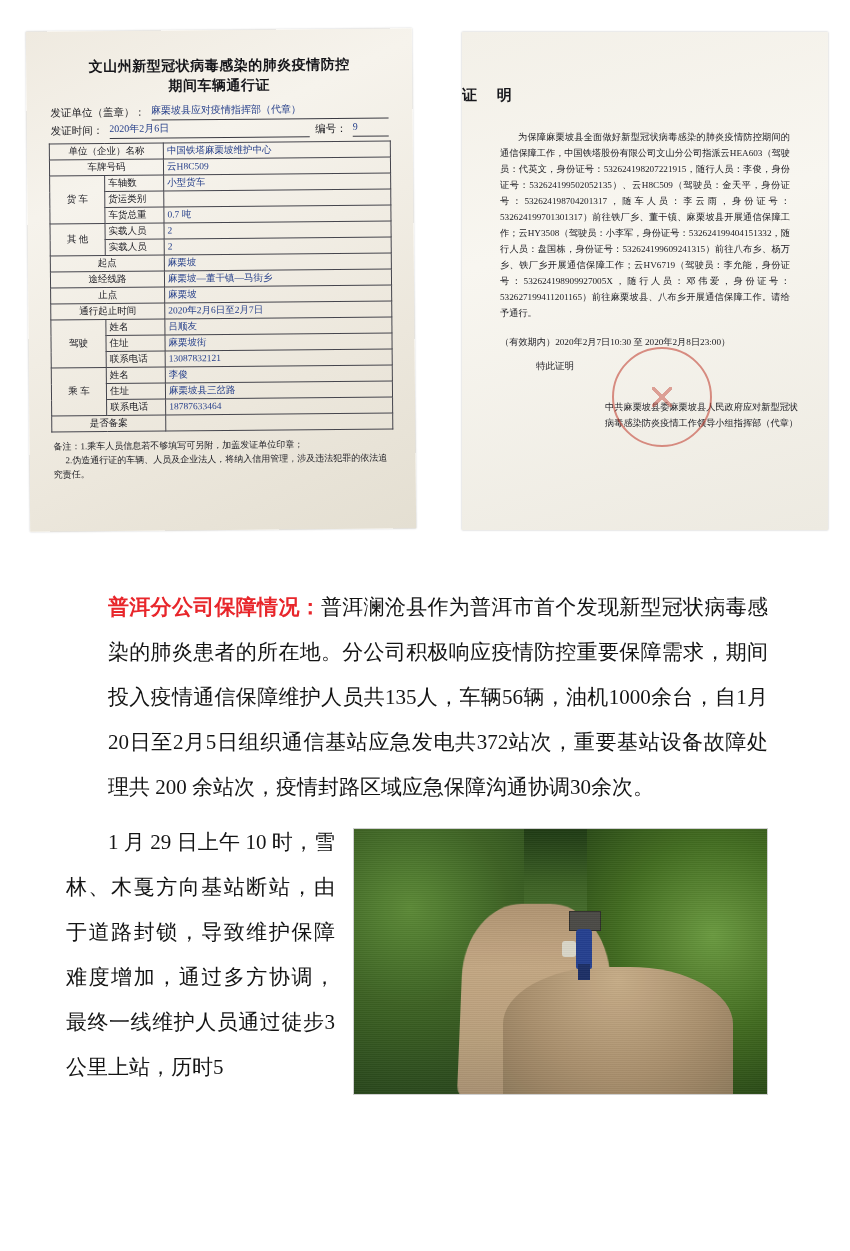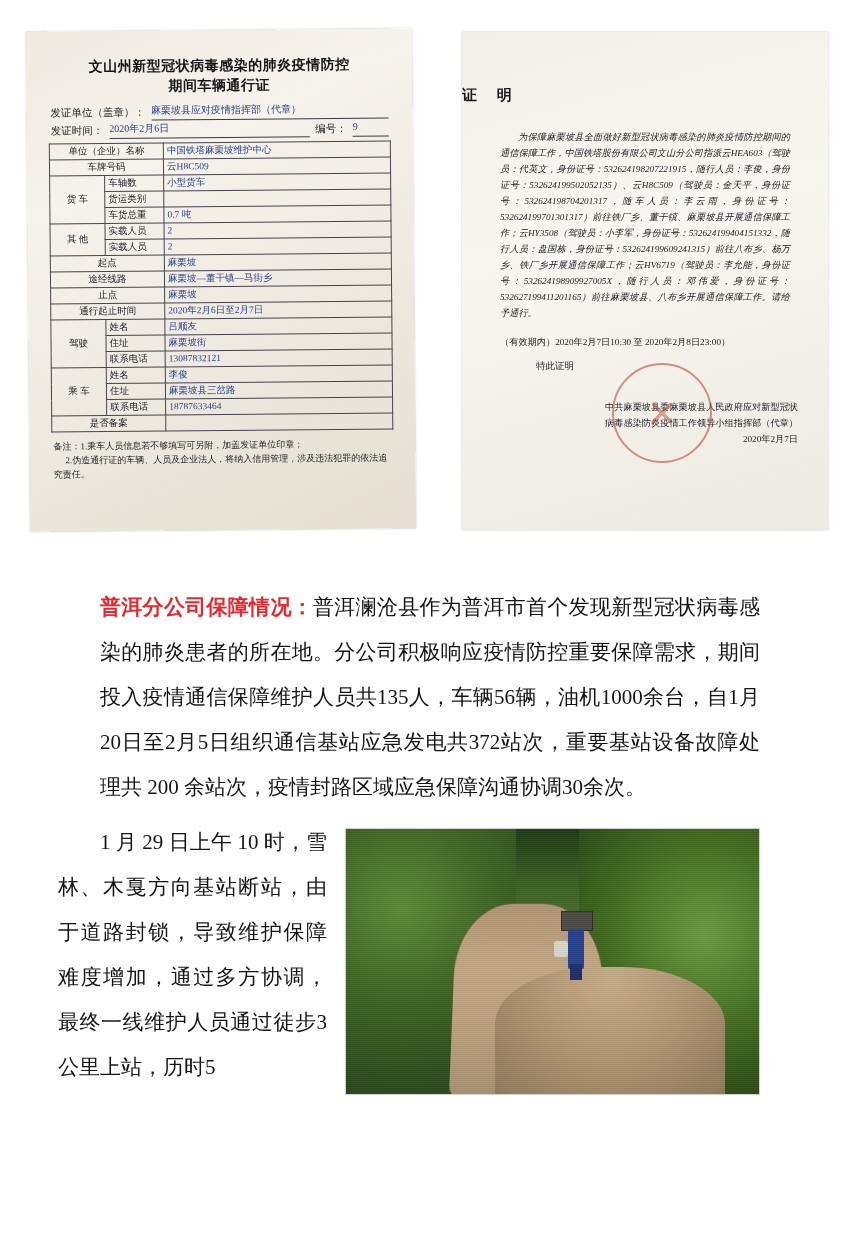--- a/index.html
+++ b/index.html
@@ -122,21 +122,21 @@
     margin: 54px 0 24px 0;
   }
   .proof-body {
     margin: 0 38px;
     font-size: 9.2px;
     line-height: 16px;
     color: #1a1a20;
     text-align: justify;
   }
   .proof-body p { margin: 0 0 3px 0; }
-  .proof-body p.ind { text-indent: 18px; font-style: italic; }
+  .proof-body p.ind { text-indent: 18px; }
   .proof-sign {
     margin: 26px 30px 0 0;
     text-align: right;
     font-size: 9.2px;
     line-height: 16px;
     color: #1a1a20;
     position: relative;
   }
   .stamp {
     position: absolute;
@@ -170,21 +170,21 @@
   .proof-hereby {
     margin: 10px 0 0 74px;
     font-size: 9.5px;
     color: #1a1a20;
   }
 
   
   .doc-body {
     position: absolute;
     top: 585px;
-    left: 0;
+    left: 8px;
     width: 818px;
     padding: 0 58px;
     box-sizing: border-box;
   }
   .para {
     font-size: 21px;
     line-height: 45px;
     color: #141414;
     text-align: justify;
     text-justify: inter-ideograph;
@@ -386,21 +386,20 @@
   <div class="scan right">
     <div class="proof-title">证 明</div>
     <div class="proof-body">
       <p class="ind">为保障麻栗坡县全面做好新型冠状病毒感染的肺炎疫情防控期间的通信保障工作，中国铁塔股份有限公司文山分公司指派云HEA603（驾驶员：代英文，身份证号：532624198207221915，随行人员：李俊，身份证号：532624199502052135）、云H8C509（驾驶员：金天平，身份证号：532624198704201317，随车人员：李云雨，身份证号：532624199701301317）前往铁厂乡、董干镇、麻栗坡县开展通信保障工作；云HY3508（驾驶员：小李军，身份证号：532624199404151332，随行人员：盘国栋，身份证号：532624199609241315）前往八布乡、杨万乡、铁厂乡开展通信保障工作；云HV6719（驾驶员：李允能，身份证号：532624198909927005X，随行人员：邓伟爱，身份证号：532627199411201165）前往麻栗坡县、八布乡开展通信保障工作。请给予通行。</p>
     </div>
     <div class="proof-valid">（有效期内）2020年2月7日10:30 至 2020年2月8日23:00）</div>
     <div class="proof-hereby">特此证明</div>
     <div class="proof-sign">
       <div>中共麻栗坡县委麻栗坡县人民政府应对新型冠状</div>
       <div>病毒感染防炎疫情工作领导小组指挥部（代章）</div>
-      <div>2020年2月7日</div>
       <div class="stamp"></div>
     </div>
   </div>
 </div>
 
 <div class="doc-body">
 
   <p class="para hl-pad"><span class="hl">普洱分公司保障情况：</span><span>普洱澜沧县作为普洱市首个发现新型冠状病毒感染的肺炎患者的所在地。分公司积极响应疫情防控重要保障需求，期间投入疫情通信保障维护人员共135人，车辆56辆，油机1000余台，自1月20日至2月5日组织通信基站应急发电共372站次，重要基站设备故障处理共 200 余站次，疫情封路区域应急保障沟通协调30余次。</span></p>
 
   <div class="photo-wrap">

